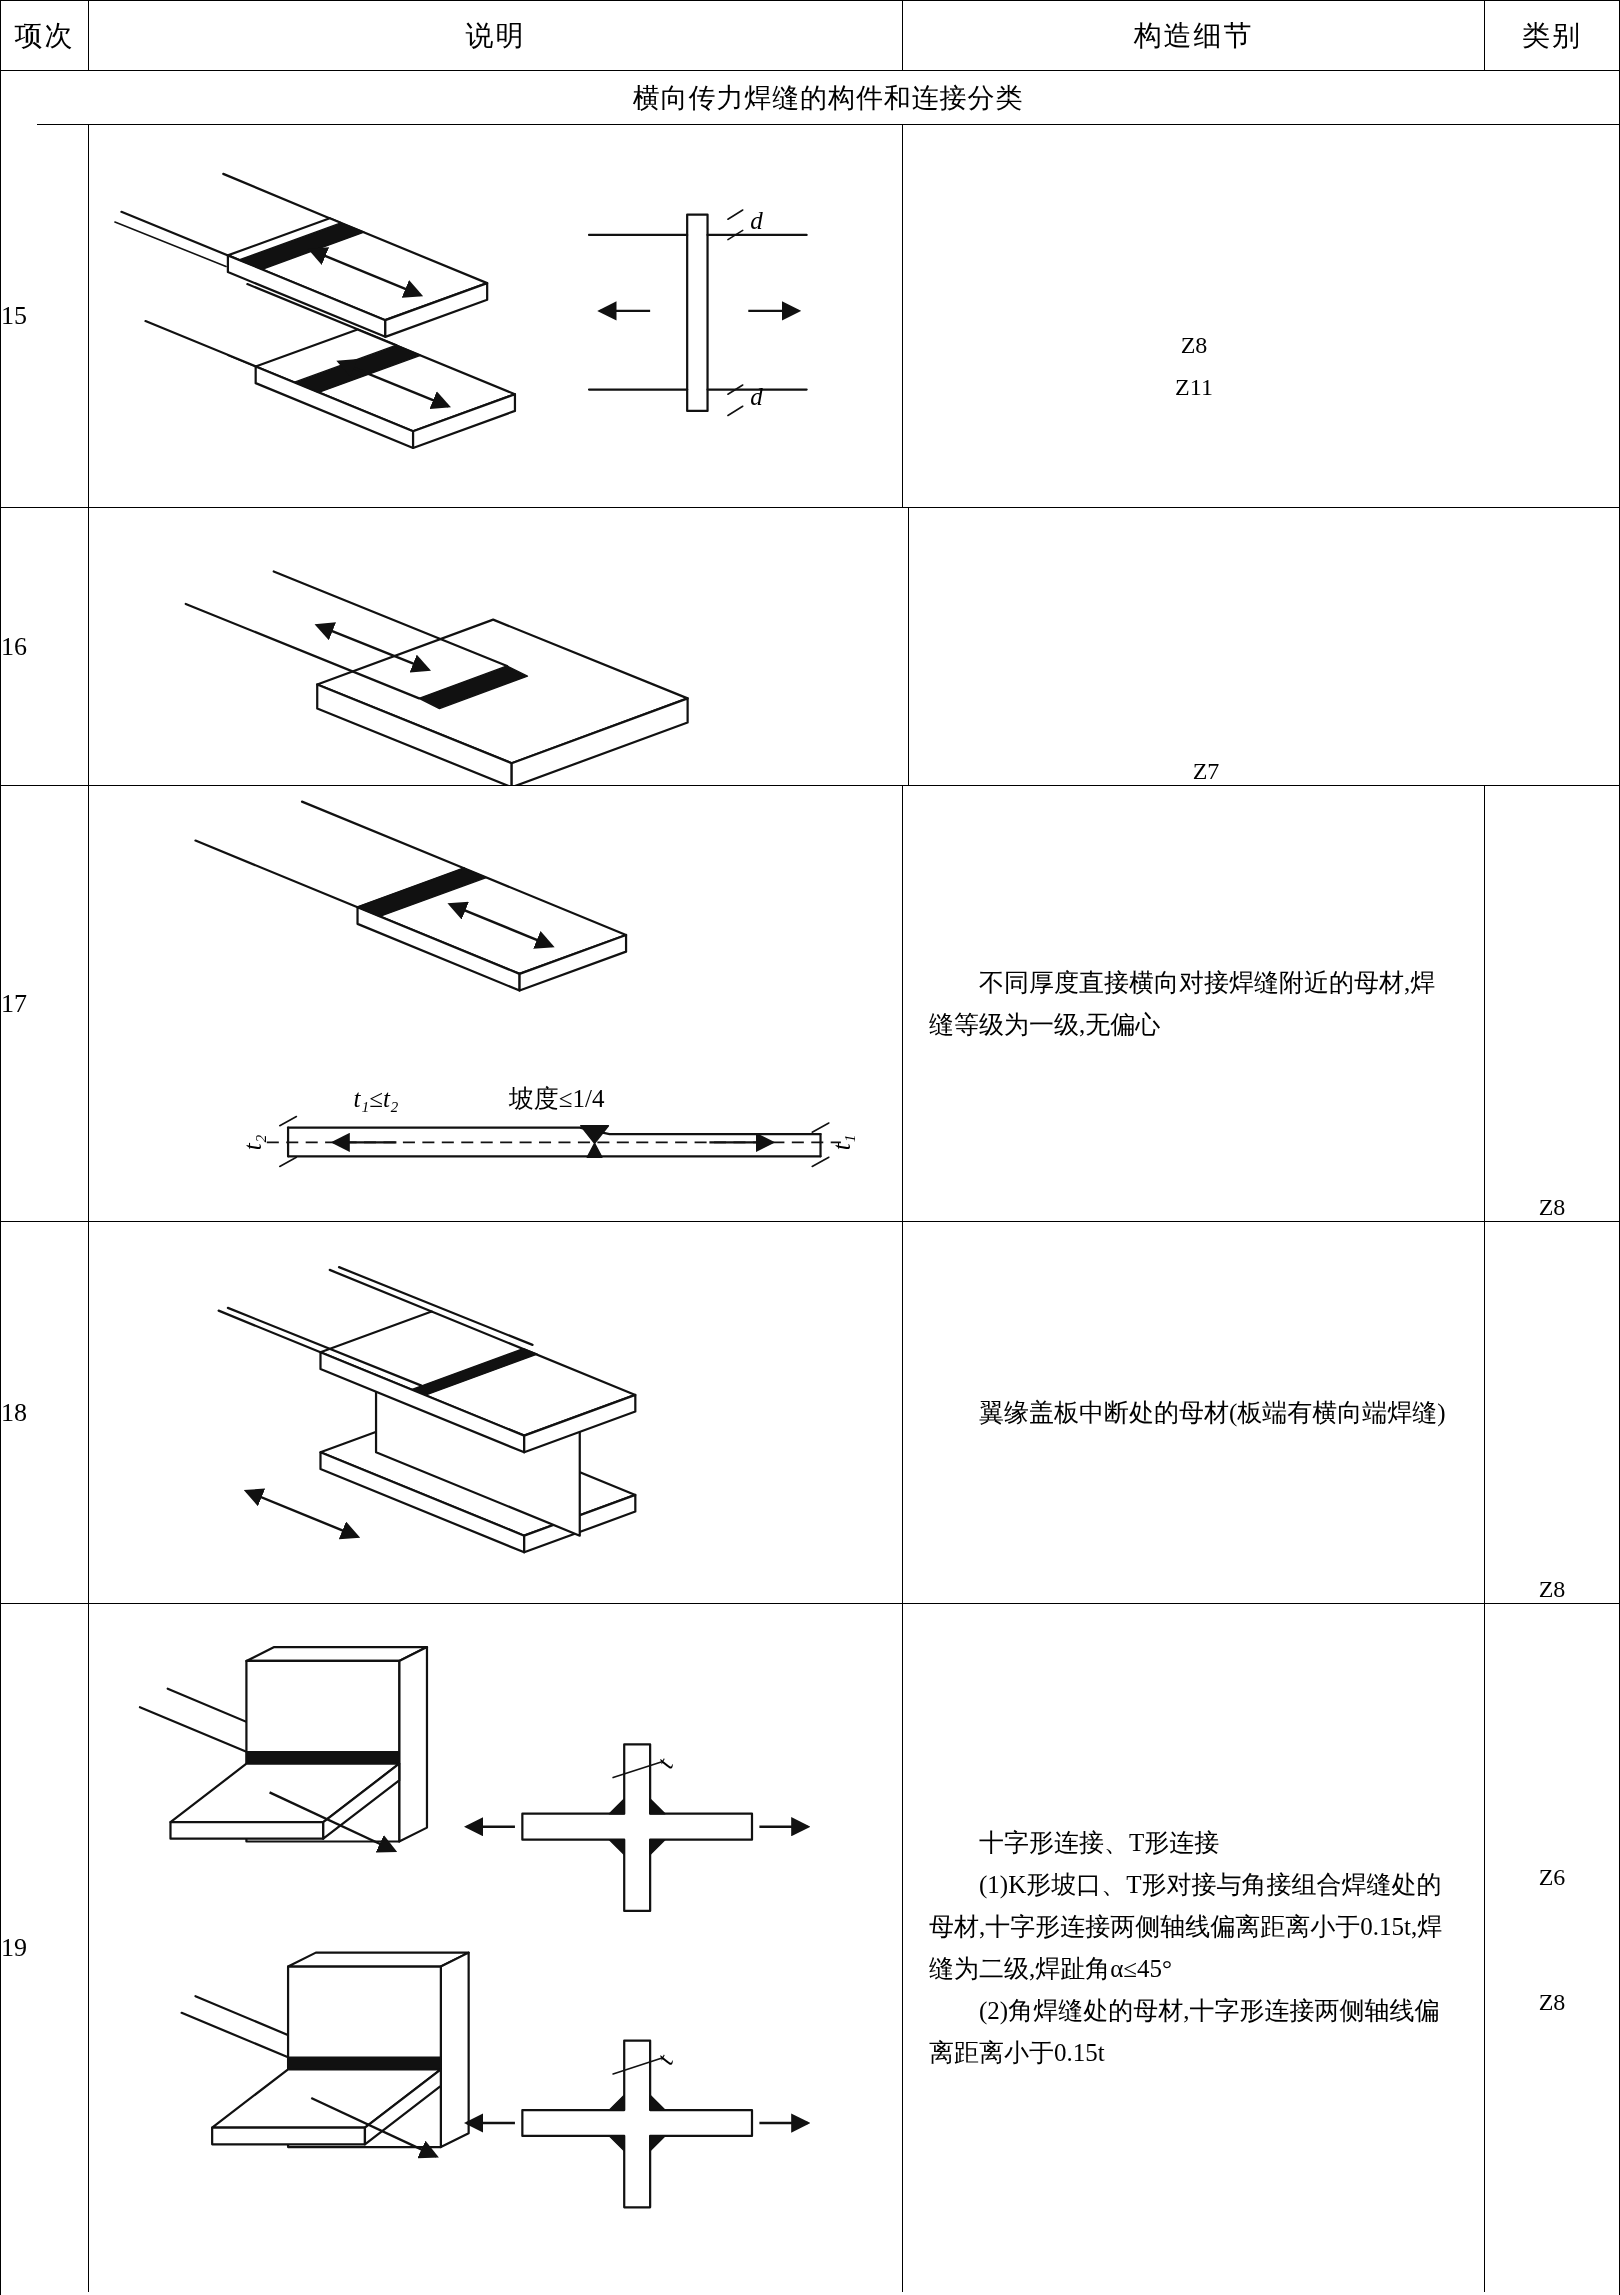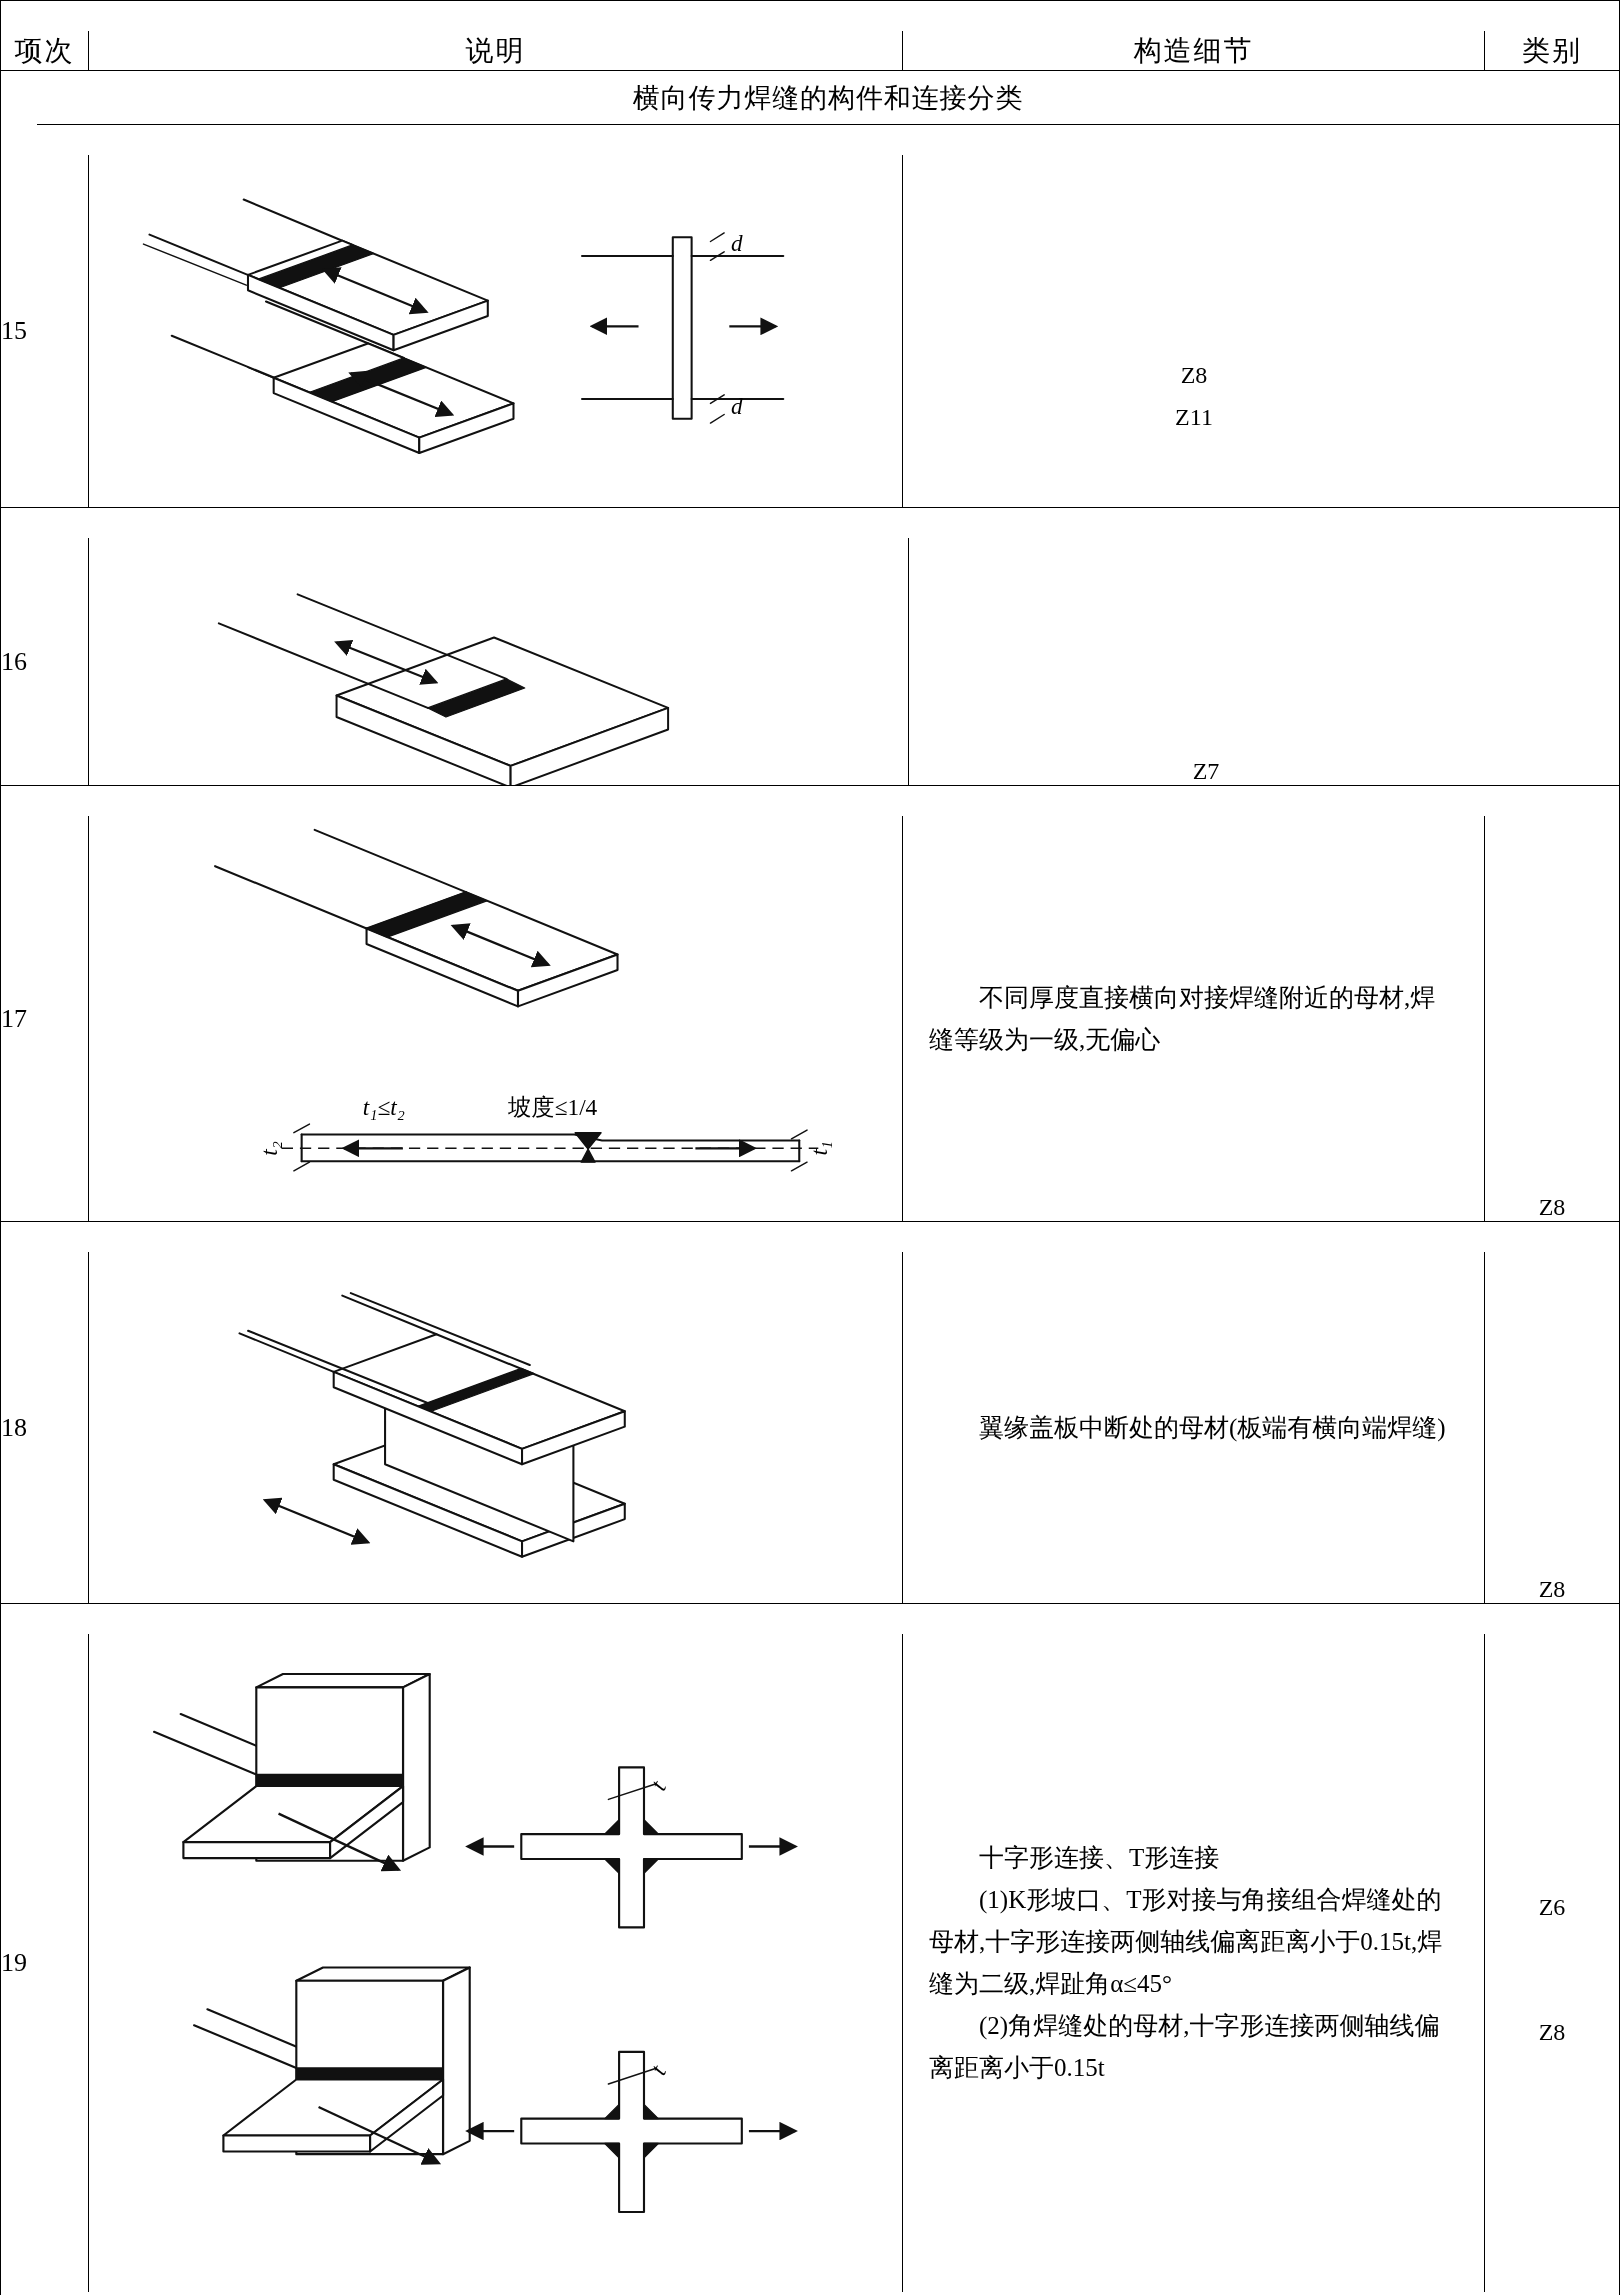--- a/index.html
+++ b/index.html
@@ -13,21 +13,21 @@
     width:1620px; height:2296px;
     border:1.9px solid #000;
     background:#fff;
   }
   .grid-row {
     display:grid;
     grid-template-columns:88px 814px 582px 1fr;
     border-bottom:1.9px solid #000;
   }
   .grid-row.last { border-bottom:none; }
-  .cell { border-right:1.9px solid #000; overflow:hidden;margin-top:30px; }
+  .cell { border-right:1.9px solid #000; overflow:hidden; }
   .cell.lastcol { border-right:none; }
   .rh-header { height:70px; }
   .rh-section { height:54px; }
   .rh-15 { height:383px; }
   .rh-16 { height:278px;gap:6px; }
   .rh-17 { height:436px; }
   .rh-18 { height:382px; }
   .rh-19 { height:688px; }
   .hcell {
     display:flex; align-items:center; justify-content:center;

